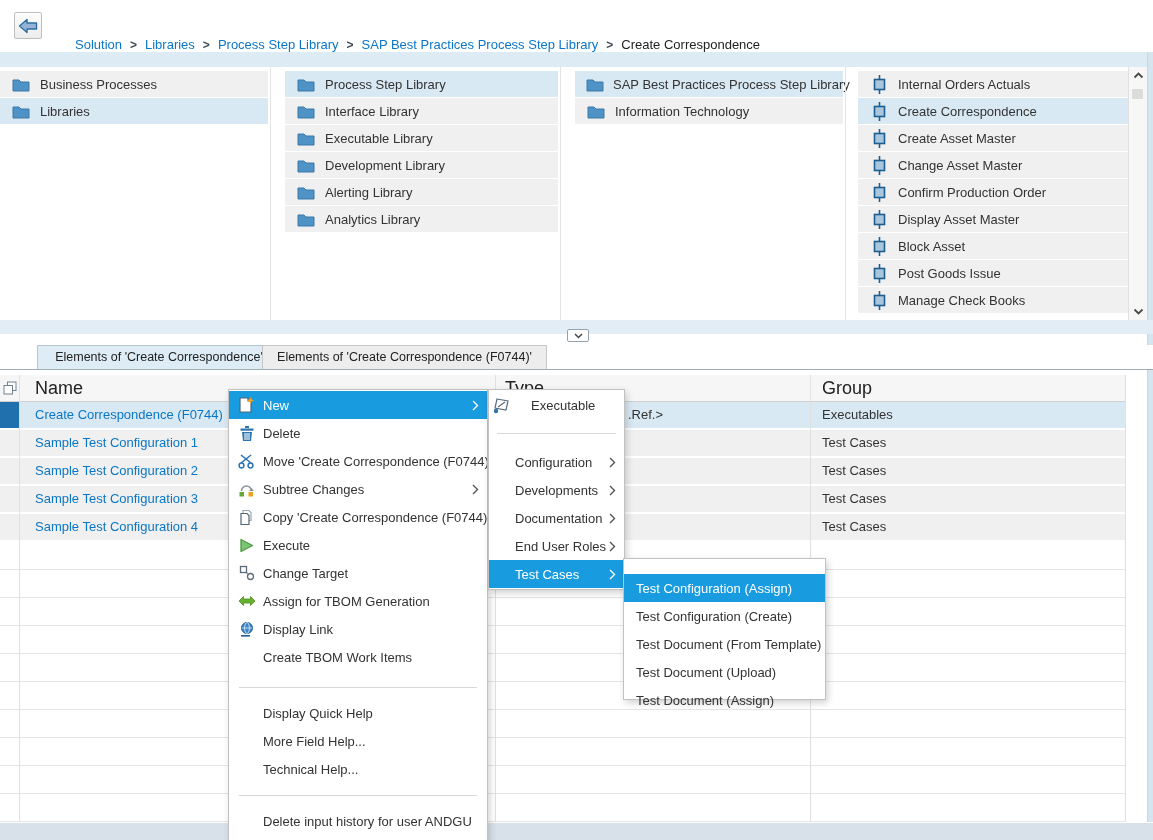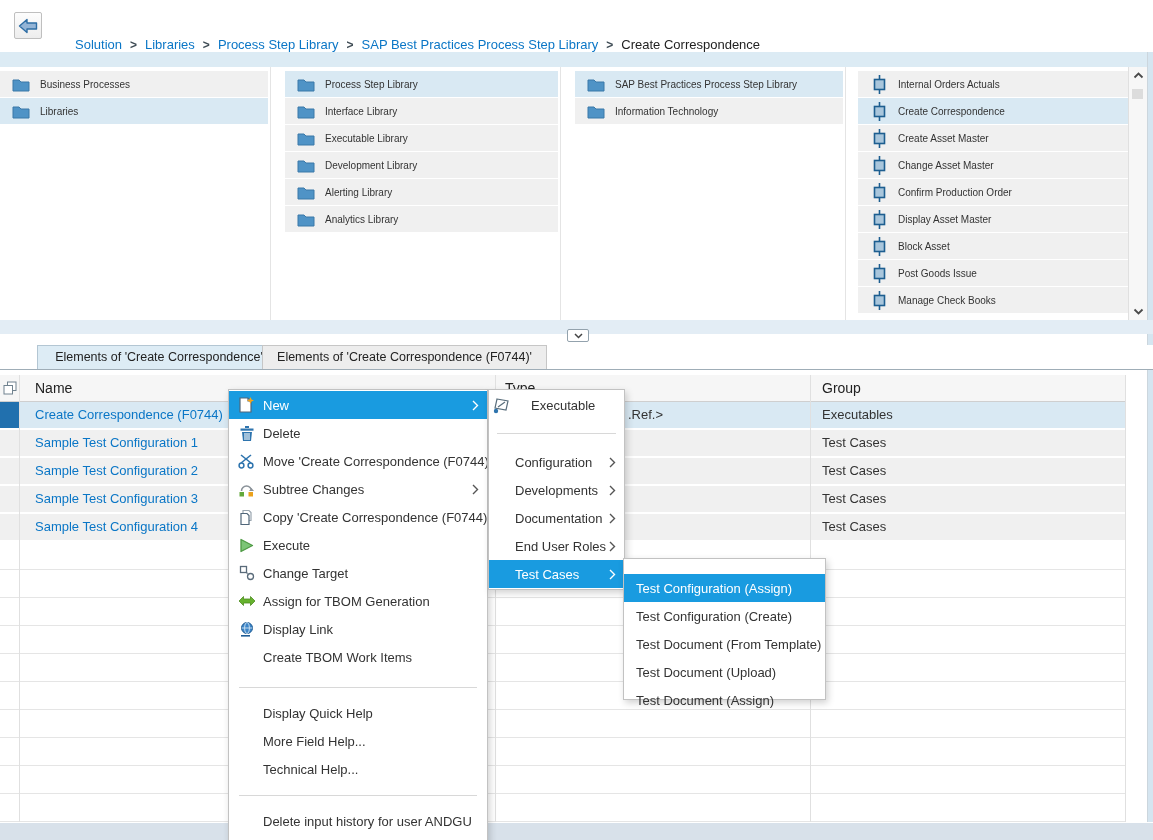--- a/index.html
+++ b/index.html
@@ -13,21 +13,21 @@
   .breadcrumb { position:absolute; left:75px; top:0; height:52px; display:flex; align-items:flex-end; font-size:13px; }
   .breadcrumb .crumb { color:#0a76c6; cursor:pointer; }
   .breadcrumb .crumb.current { color:#222; cursor:default; }
   .breadcrumb .sep { color:#3f4c55; font-weight:bold; margin:0 8px; font-size:12px; }
 
   .band { position:absolute; left:0; top:52px; width:1153px; height:15px; background:#dcebf4; }
 
   
   .col-region { position:absolute; left:0; top:67px; width:1153px; height:253px; background:#fff; }
   .panel { position:absolute; top:4px; }
-  .panel .row { height:26px; margin-bottom:1px; background:#f0f0f0; display:flex; align-items:center; font-size:10px; color:#333; cursor:pointer; }
+  .panel .row { height:26px; margin-bottom:1px; background:#f0f0f0; display:flex; align-items:center; font-size:13px; color:#333; cursor:pointer; }
   .panel .row.sel { background:#d9e9f3; }
   .panel .row .ico { margin-left:11px; width:20px; display:flex; justify-content:center; }
   .panel .row .lbl { margin-left:9px; white-space:nowrap; }
   .p1 { left:0; width:268px; }
   .p2 { left:285px; width:273px; }
   .p3 { left:575px; width:268px; }
   .p4 { left:858px; width:270px; }
   .panel-div { position:absolute; top:0; width:1px; height:253px; background:#e4e4e4; }
 
   .v-scroll { position:absolute; left:1128px; top:0; width:19px; height:253px; background:#f7f7f7; border-left:1px solid #e0e0e0; box-sizing:border-box; }
@@ -45,21 +45,21 @@
   
   .tabbar { position:absolute; left:0; top:345px; width:1153px; height:25px; border-bottom:1px solid #9fadb7; box-sizing:border-box; background:#fff; }
   .tab { position:absolute; bottom:0; height:24px; line-height:23px; text-align:center; font-size:12.5px; color:#222;
          border:1px solid #c6c6c6; border-bottom:none; box-sizing:border-box; background:#ededed; cursor:pointer; white-space:nowrap; }
   .tab.active { background:#ddecf5; border-color:#b3c6d3; }
   .tab1 { left:37px; width:244px; }
   .tab2 { left:262px; width:285px; }
 
   
   .tbl-header { position:absolute; left:0; top:375px; width:1126px; height:27px; background:#f6f6f6; border-bottom:1px solid #cfcfcf; box-sizing:border-box; }
-  .tbl-header .h { position:absolute; top:0; height:26px; line-height:26px; font-size:14px; color:#222; cursor:pointer; }
+  .tbl-header .h { position:absolute; top:0; height:26px; line-height:26px; font-size:18px; color:#222; cursor:pointer; }
   .h-name { left:35px; } .h-type { left:505px; } .h-group { left:822px; }
   .selall { position:absolute; left:3px; top:6px; cursor:pointer; }
   .vline { position:absolute; top:375px; width:1px; height:447px; background:#e0e0e0; z-index:1; }
 
   .rows { position:absolute; left:0; top:402px; width:1126px; }
   .drow { position:relative; height:26px; margin-bottom:2px; background:#f0f0f0; cursor:pointer; }
   .drow.sel { background:#d9e9f3; }
   .drow .selbar { position:absolute; left:0; top:0; width:19px; height:26px; background:#2170ae; }
   .drow .c { position:absolute; top:0; height:26px; line-height:26px; font-size:13px; white-space:nowrap; }
   .c-name { left:35px; color:#0a76c6; }

